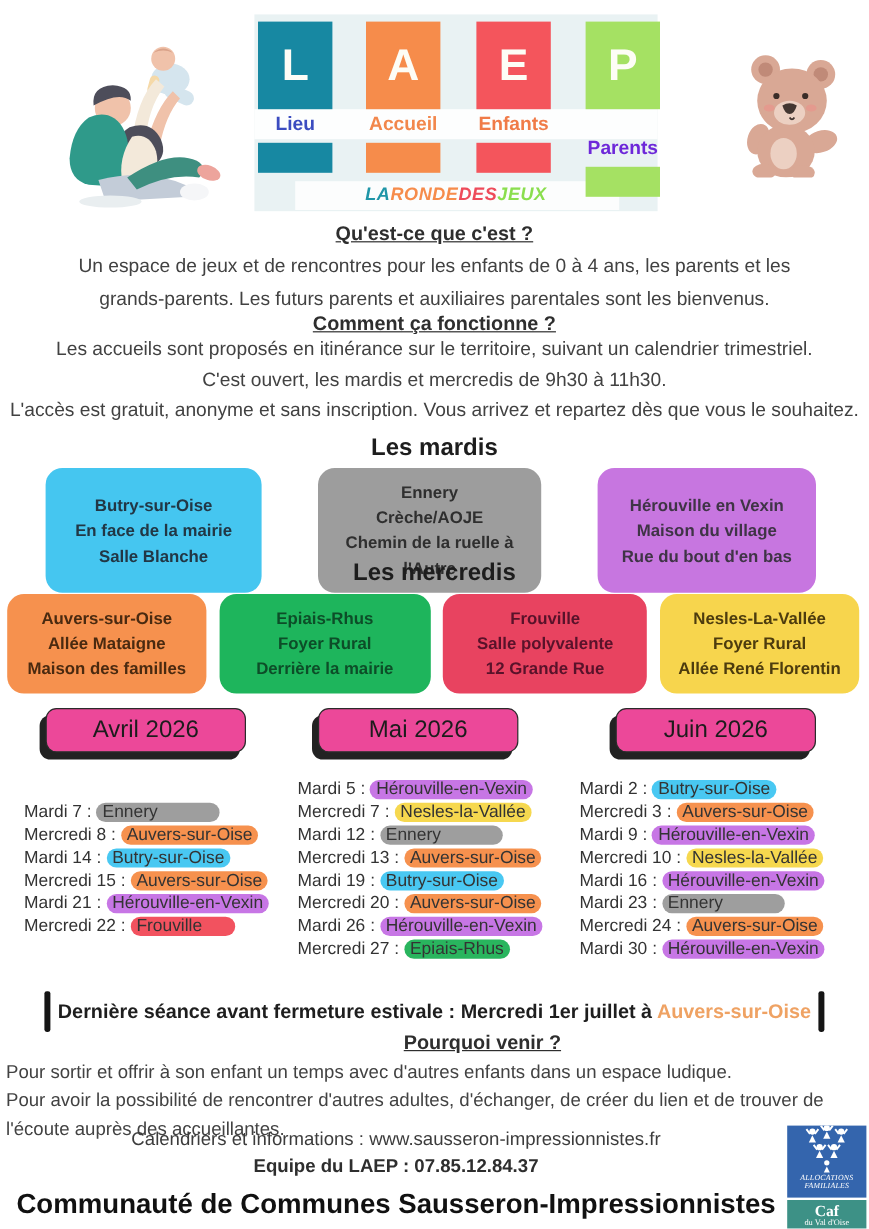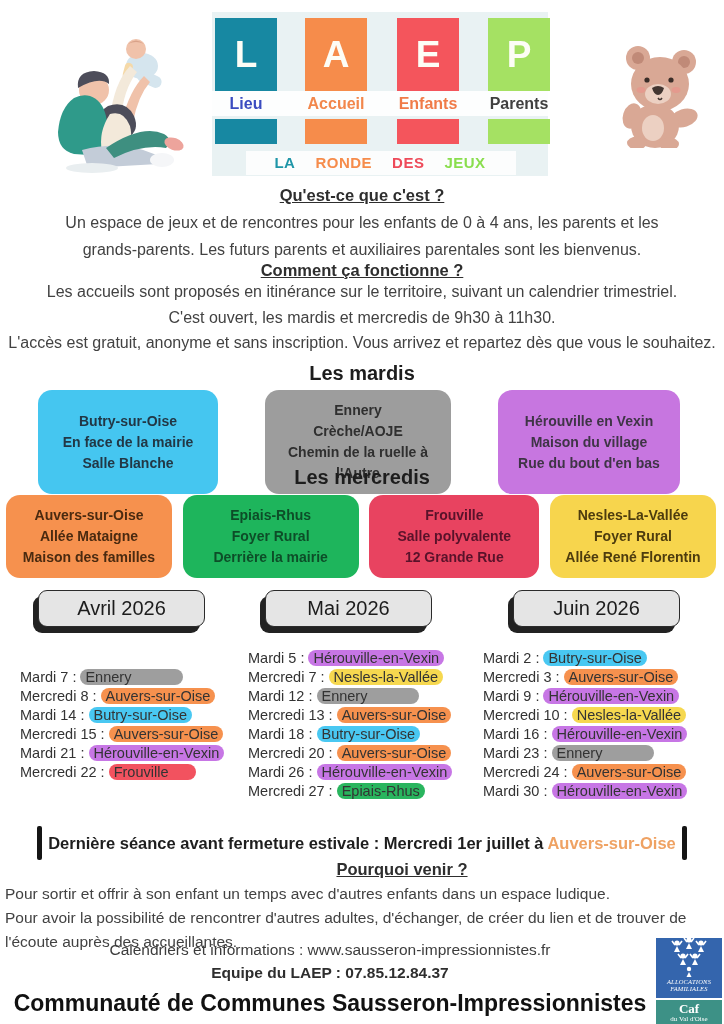--- a/index.html
+++ b/index.html
@@ -17,21 +17,21 @@
   .logo { position:absolute; left:212px; top:12px; width:336px; height:164px; background:#e9f2f3; }
   .logo-white-band   { position:absolute; left:0; top:79px; width:100%; height:25px; background:#fdfefe; }
   .logo-tagline-band { position:absolute; left:34px; top:139px; width:270px; height:24px; background:#fcfdfd; }
   .logo-col  { position:absolute; top:6px; width:62px; text-align:center; }
   .logo-block{ height:73px; display:flex; align-items:center; justify-content:center;
                color:#fdfdf6; font-size:37px; font-weight:bold; }
   .logo-word { height:25px; line-height:25px; font-size:16px; font-weight:bold; }
   .logo-bar  { height:25px; margin-top:3px; }
   .logo-tagline { position:absolute; left:0; top:142px; width:100%; text-align:center;
                   font-size:15px; font-weight:800; letter-spacing:.5px; }
-  .logo-tagline span { margin:0 10px; }
+  .logo-tagline span { margin:0 0;font-style:italic; }
 
   
   .h-underline { position:absolute; width:100%; text-align:center; font-size:16.5px;
                  font-weight:bold; color:#2e2e2e; text-decoration:underline; }
   #q1-title { top:186px; }
   #q1-body  { position:absolute; top:209px; left:50px; width:624px; text-align:center;
               font-size:16px; line-height:27px; color:#424242; }
   #q2-title { top:261px; }
   .q2-line  { position:absolute; width:100%; text-align:center; font-size:16px; color:#424242; }
   #q2-l1 { top:283px; } #q2-l2 { top:309px; } #q2-l3 { top:334px; }
@@ -51,21 +51,21 @@
   #mardis-boxes .loc-box:nth-child(2){ width:186px; }
   #mardis-boxes .loc-box:nth-child(3){ width:182px; }
   #mercredis-boxes .loc-box:nth-child(1){ width:166px; }
   #mercredis-boxes .loc-box:nth-child(2){ width:176px; }
   #mercredis-boxes .loc-box:nth-child(3){ width:170px; }
   #mercredis-boxes .loc-box:nth-child(4){ width:166px; }
 
   
   #calendar { position:absolute; top:585px; left:0; width:724px; height:240px; }
   .month-head { position:absolute; top:5px; width:167px; height:37px;
-                background:#e5e5e5; border:1.5px solid #2b2b2b; border-radius:9px;
+                background:#ec4899; border:1.5px solid #2b2b2b; border-radius:9px;
                 box-shadow:-5px 6px 0 #222222;
                 display:flex; align-items:center; justify-content:center;
                 font-size:20px; color:#1c1c1c; }
   #month-head-0 { left:38px; } #month-head-1 { left:265px; } #month-head-2 { left:513px; }
   .month-list { position:absolute; }
   #month-list-0 { left:20px;  top:83px; }
   #month-list-1 { left:248px; top:64px; }
   #month-list-2 { left:483px; top:64px; }
   .cal-row { font-size:14.5px; line-height:19px; color:#333; white-space:nowrap; }
   .cal-pill { border-radius:8px; padding:0 5px; color:#333; }
@@ -148,21 +148,21 @@
           <div class="logo-word" style="color: rgb(242, 135, 76);">Accueil</div>
           <div class="logo-bar" style="background: rgb(246, 140, 75);"></div>
         </div>
         <div class="logo-col" style="left: 185px;">
           <div class="logo-block" style="background: rgb(244, 85, 92);">E</div>
           <div class="logo-word" style="color: rgb(240, 123, 72);">Enfants</div>
           <div class="logo-bar" style="background: rgb(244, 85, 92);"></div>
         </div>
         <div class="logo-col" style="left: 276px;">
           <div class="logo-block" style="background: rgb(165, 225, 99);">P</div>
-          <div class="logo-word" style="color: #404040;">Parents</div>
+          <div class="logo-word" style="color: #6d28d9; margin-top: 20px;">Parents</div>
           <div class="logo-bar" style="background: rgb(165, 225, 99);"></div>
         </div>
       </div>
     <div class="logo-tagline" id="logo-tagline"><span style="color: rgb(31, 150, 168);">LA</span><span style="color: rgb(246, 140, 75);">RONDE</span><span style="color: rgb(238, 75, 90);">DES</span><span style="color: rgb(138, 222, 78);">JEUX</span></div>
   </div>
 
   <div class="bear-illo">
     <svg width="104" height="114" viewBox="0 0 104 114">
       <circle cx="30" cy="24" r="12" fill="#d9a895"></circle>
         <circle cx="30" cy="24" r="6" fill="#c08a78"></circle>
@@ -245,21 +245,21 @@
         <div class="cal-row"><span>Mardi 14 : </span><span class="cal-pill" style="background: rgb(73, 200, 242);">Butry-sur-Oise</span></div>
         <div class="cal-row"><span>Mercredi 15 : </span><span class="cal-pill" style="background: rgb(246, 145, 78);">Auvers-sur-Oise</span></div>
         <div class="cal-row"><span>Mardi 21 : </span><span class="cal-pill" style="background: rgb(199, 118, 229);">Hérouville-en-Vexin</span></div>
         <div class="cal-row"><span>Mercredi 22 : </span><span class="cal-pill pill-wide" style="background: rgb(242, 82, 95);">Frouville</span></div>
       </div>
     <div class="month-list" id="month-list-1">
         <div class="cal-row"><span>Mardi 5 : </span><span class="cal-pill" style="background: rgb(199, 118, 229);">Hérouville-en-Vexin</span></div>
         <div class="cal-row"><span>Mercredi 7 : </span><span class="cal-pill" style="background: rgb(246, 216, 79);">Nesles-la-Vallée</span></div>
         <div class="cal-row"><span>Mardi 12 : </span><span class="cal-pill pill-xwide" style="background: rgb(158, 158, 158);">Ennery</span></div>
         <div class="cal-row"><span>Mercredi 13 : </span><span class="cal-pill" style="background: rgb(246, 145, 78);">Auvers-sur-Oise</span></div>
-        <div class="cal-row"><span>Mardi 18 : </span><span class="cal-pill" style="background: rgb(73, 200, 242);">Butry-sur-Oise</span></div>
+        <div class="cal-row"><span>Mardi 19 : </span><span class="cal-pill" style="background: rgb(73, 200, 242);">Butry-sur-Oise</span></div>
         <div class="cal-row"><span>Mercredi 20 : </span><span class="cal-pill" style="background: rgb(246, 145, 78);">Auvers-sur-Oise</span></div>
         <div class="cal-row"><span>Mardi 26 : </span><span class="cal-pill" style="background: rgb(199, 118, 229);">Hérouville-en-Vexin</span></div>
         <div class="cal-row"><span>Mercredi 27 : </span><span class="cal-pill" style="background: rgb(41, 181, 94);">Epiais-Rhus</span></div>
       </div>
     <div class="month-list" id="month-list-2">
         <div class="cal-row"><span>Mardi 2 : </span><span class="cal-pill" style="background: rgb(73, 200, 242);">Butry-sur-Oise</span></div>
         <div class="cal-row"><span>Mercredi 3 : </span><span class="cal-pill" style="background: rgb(246, 145, 78);">Auvers-sur-Oise</span></div>
         <div class="cal-row"><span>Mardi 9 : </span><span class="cal-pill" style="background: rgb(199, 118, 229);">Hérouville-en-Vexin</span></div>
         <div class="cal-row"><span>Mercredi 10 : </span><span class="cal-pill" style="background: rgb(246, 216, 79);">Nesles-la-Vallée</span></div>
         <div class="cal-row"><span>Mardi 16 : </span><span class="cal-pill" style="background: rgb(199, 118, 229);">Hérouville-en-Vexin</span></div>

